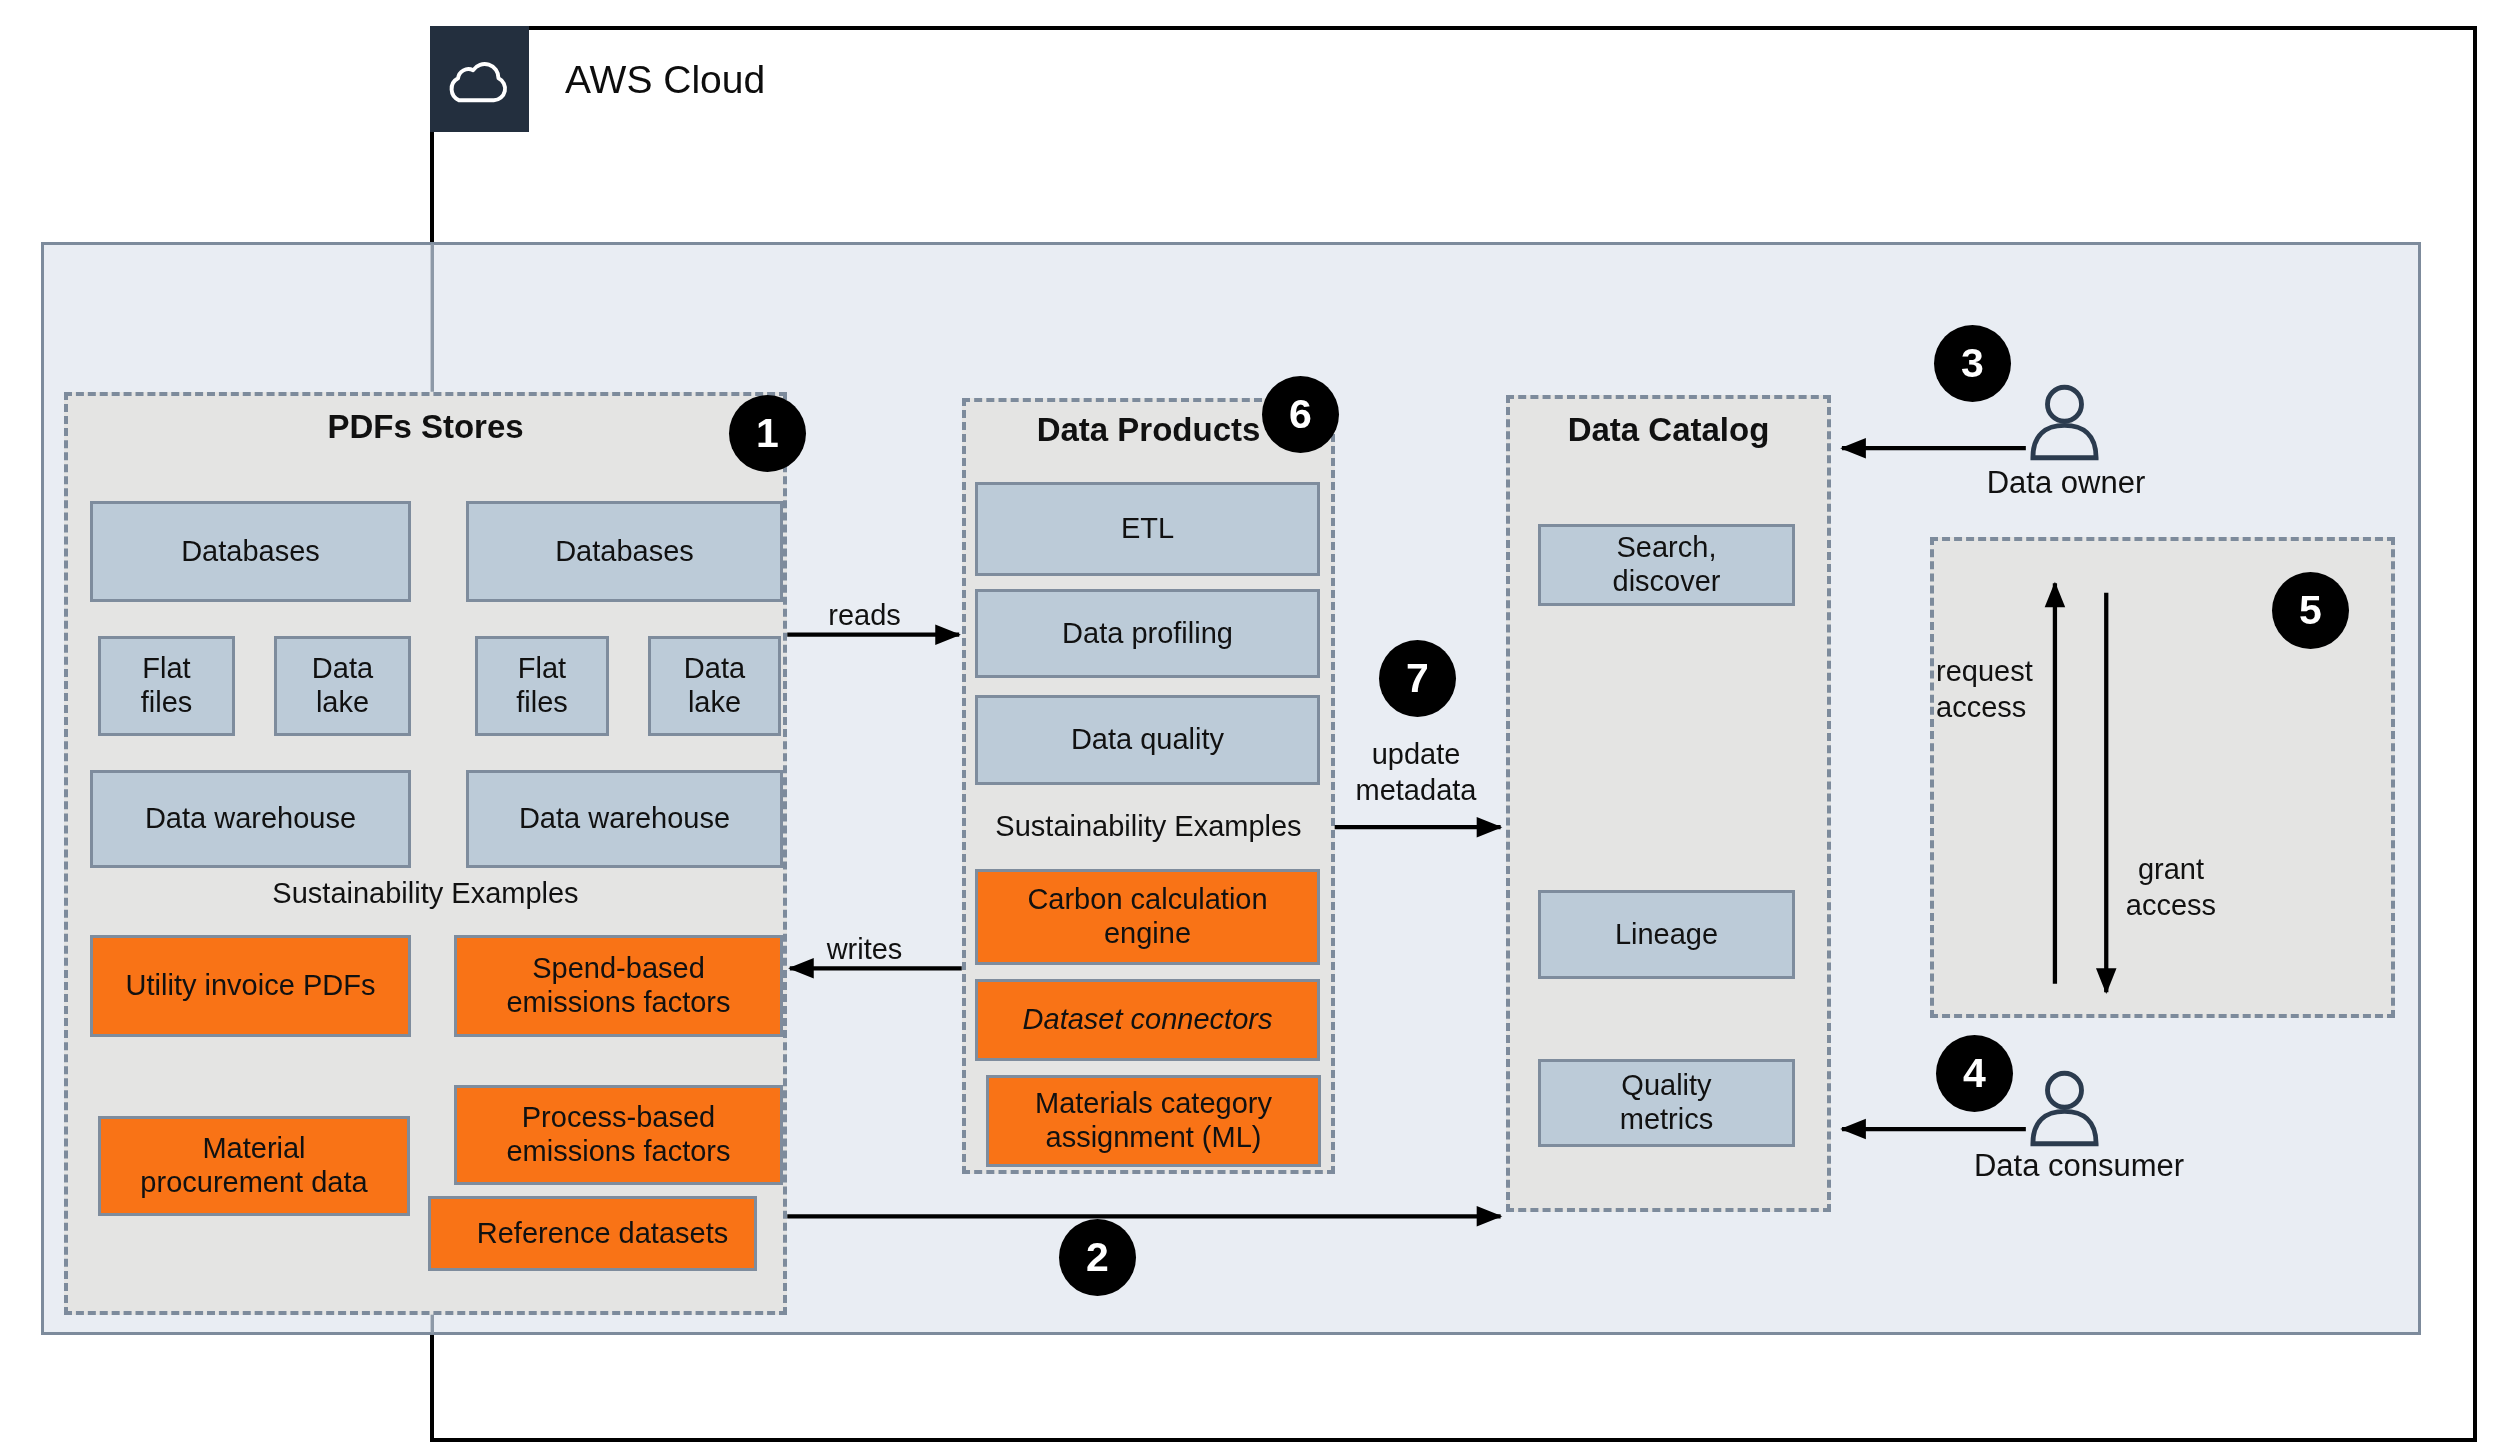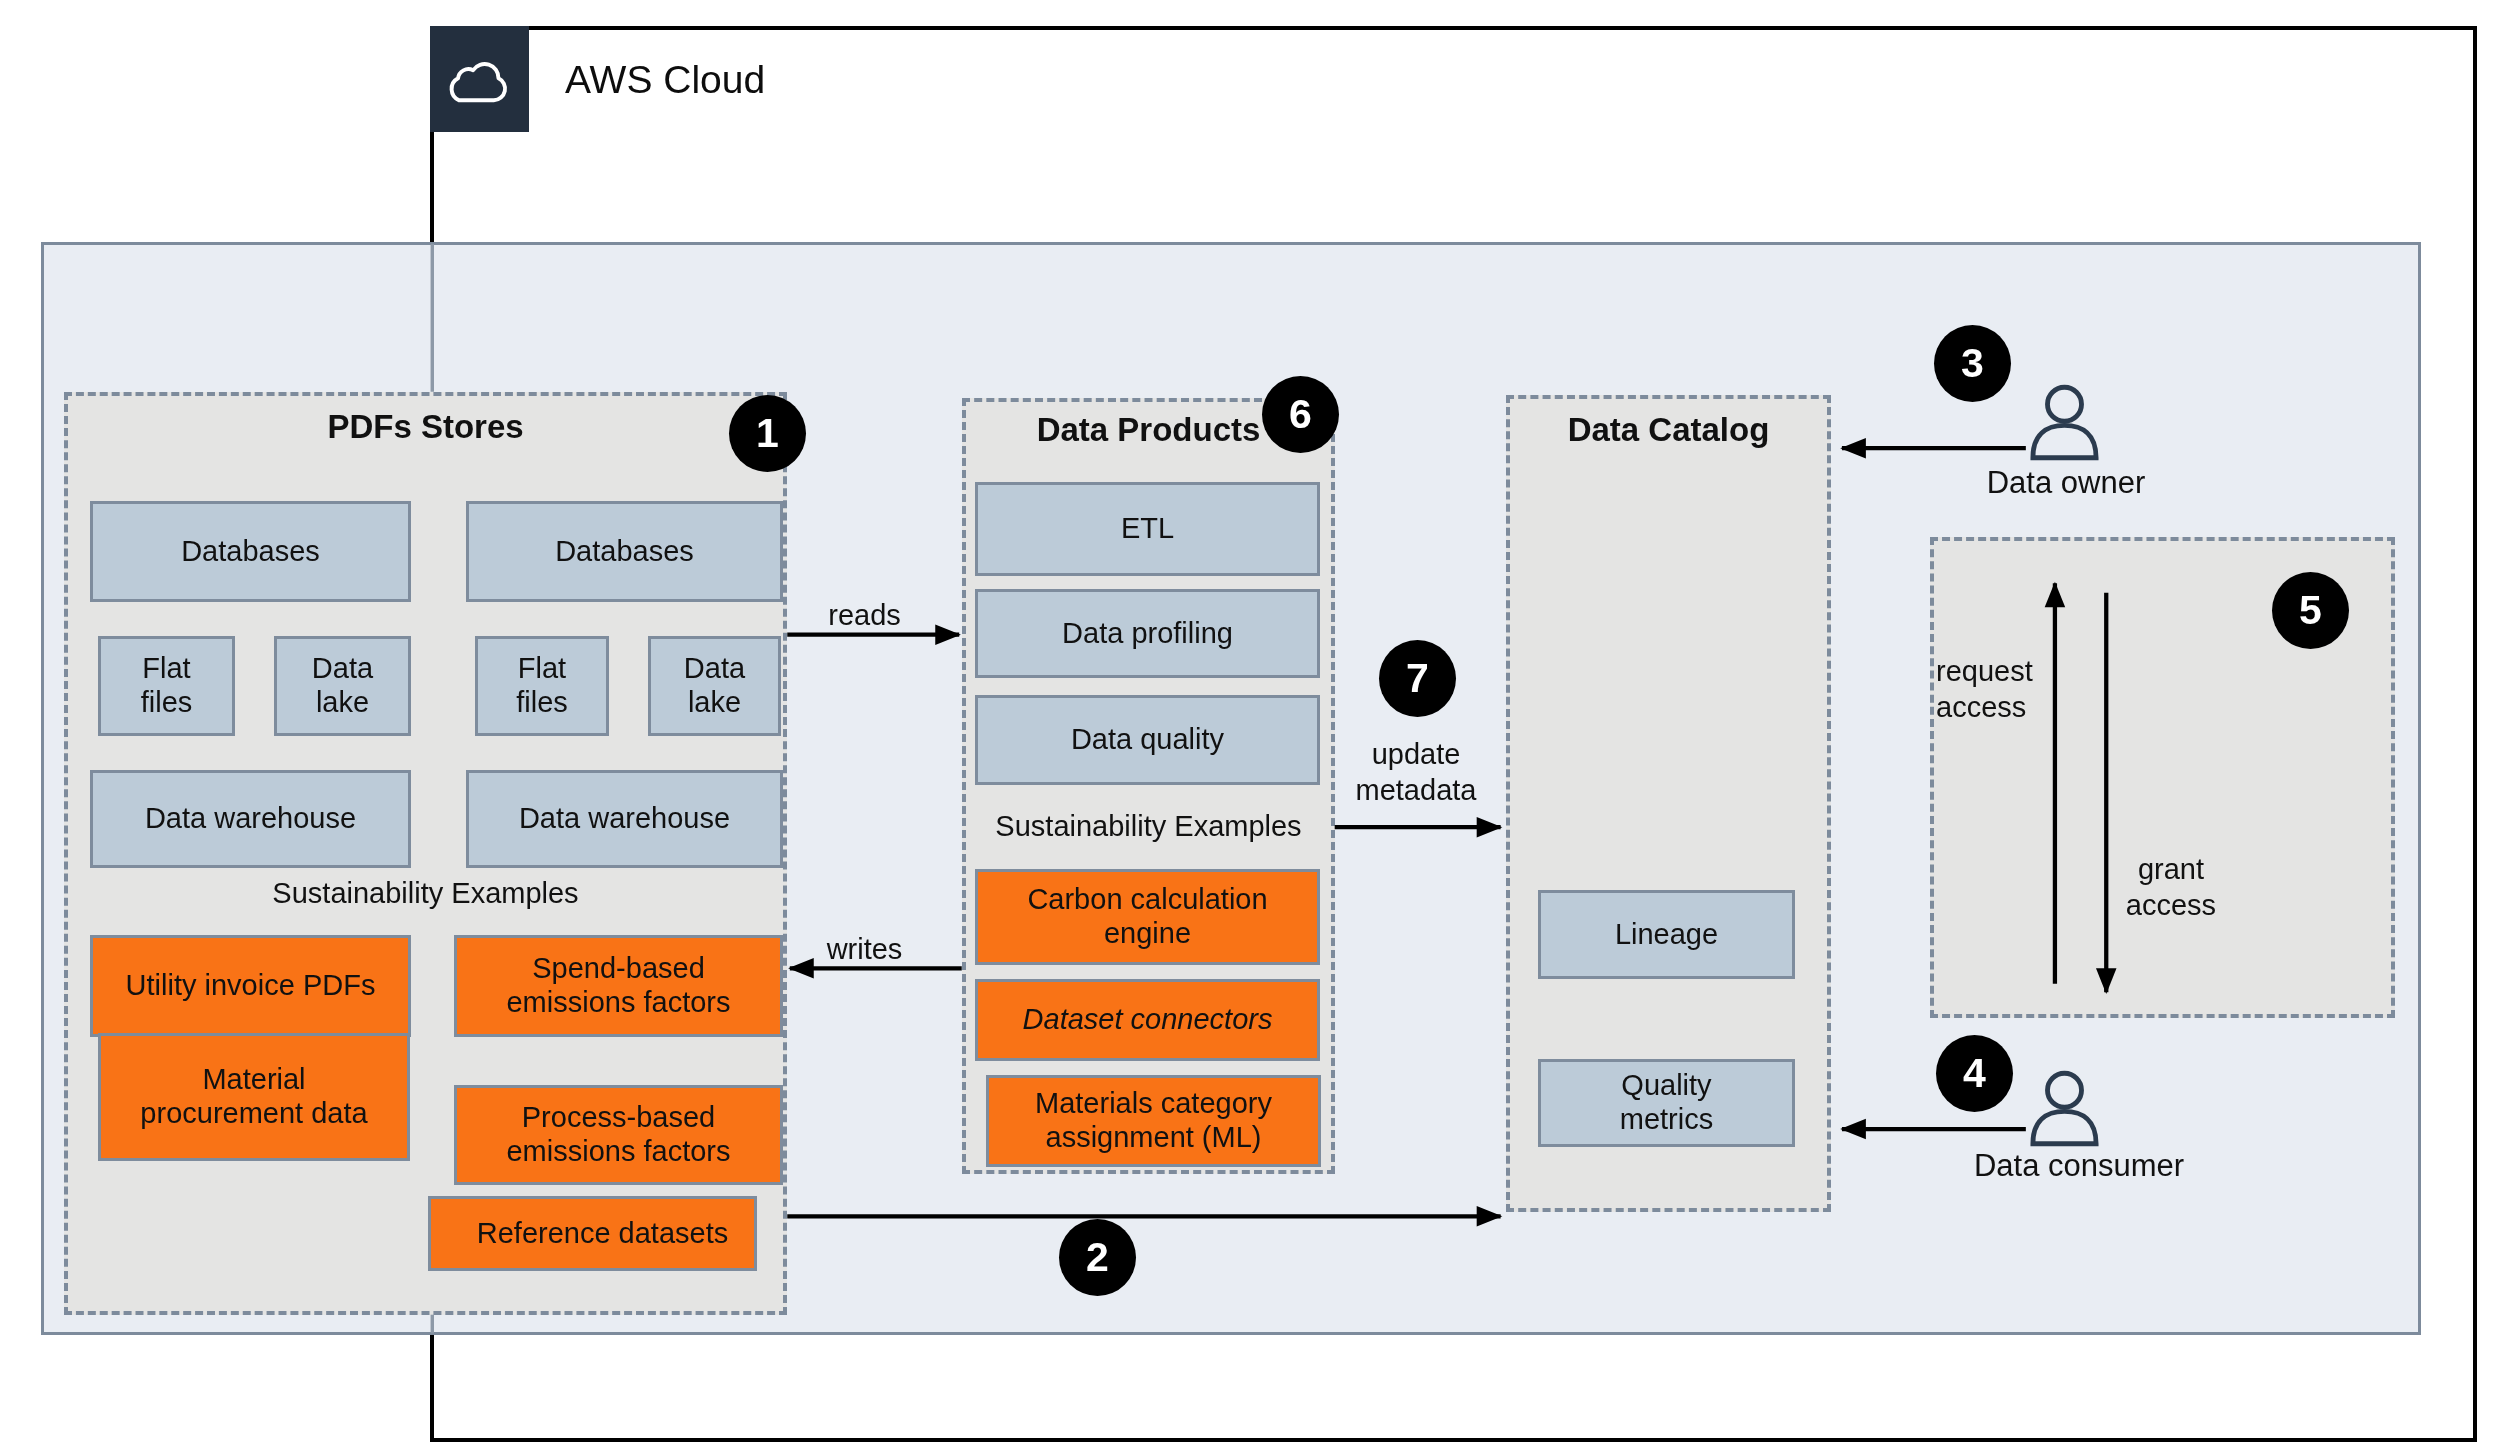--- a/index.html
+++ b/index.html
@@ -60,41 +60,42 @@
   <div class="abs node node-blue" style="left:274px;top:636px;width:137px;height:100px;">Data lake</div>
   <div class="abs node node-blue" style="left:475px;top:636px;width:134px;height:100px;">Flat files</div>
   <div class="abs node node-blue" style="left:648px;top:636px;width:133px;height:100px;">Data lake</div>
   <div class="abs node node-blue" style="left:90px;top:770px;width:321px;height:98px;">Data warehouse</div>
   <div class="abs node node-blue" style="left:466px;top:770px;width:317px;height:98px;">Data warehouse</div>
 
   <div class="abs section-label" style="left:64px;top:878px;width:723px;">Sustainability Examples</div>
 
   <div class="abs node node-green" style="left:90px;top:935px;width:321px;height:102px;">Utility invoice PDFs</div>
   <div class="abs node node-green" style="left:454px;top:935px;width:329px;height:102px;">Spend-based emissions factors</div>
-  <div class="abs node node-green" style="left:98px;top:1033px;width:312px;height:128px;">Material procurement data</div>
+  <div class="abs node node-green" style="left:98px;top:1116px;width:312px;height:100px;">Material procurement data</div>
   <div class="abs node node-green" style="left:454px;top:1085px;width:329px;height:100px;">Process-based emissions factors</div>
   <div class="abs node node-green" style="left:428px;top:1196px;width:329px;height:75px;padding-left:44px;">Reference datasets</div>
 
   <div class="abs panel" style="left:962px;top:398px;width:373px;height:776px;"></div>
   <div class="abs panel-title" style="left:962px;top:412px;width:373px;">Data Products</div>
   <div class="abs badge" style="left:1262px;top:376px;">6</div>
 
   <div class="abs node node-blue" style="left:975px;top:482px;width:345px;height:94px;">ETL</div>
   <div class="abs node node-blue" style="left:975px;top:589px;width:345px;height:89px;">Data profiling</div>
   <div class="abs node node-blue" style="left:975px;top:695px;width:345px;height:90px;">Data quality</div>
 
   <div class="abs section-label" style="left:962px;top:811px;width:373px;">Sustainability Examples</div>
 
   <div class="abs node node-green" style="left:975px;top:869px;width:345px;height:96px;">Carbon calculation engine</div>
   <div class="abs node node-green" style="left:975px;top:979px;width:345px;height:82px;font-style:italic;">Dataset connectors</div>
   <div class="abs node node-green" style="left:986px;top:1075px;width:335px;height:92px;">Materials category assignment (ML)</div>
 
   <div class="abs panel" style="left:1506px;top:395px;width:325px;height:817px;"></div>
   <div class="abs panel-title" style="left:1506px;top:412px;width:325px;">Data Catalog</div>
 
+  <div class="abs node node-blue node-catalog" style="left:1538px;top:524px;width:257px;height:82px;">Search, discover</div>
   <div class="abs node node-blue node-catalog" style="left:1538px;top:890px;width:257px;height:89px;">Lineage</div>
   <div class="abs node node-blue node-catalog" style="left:1538px;top:1059px;width:257px;height:88px;">Quality metrics</div>
 
   <div class="abs panel" style="left:1930px;top:537px;width:465px;height:481px;"></div>
   <div class="abs badge" style="left:2272px;top:572px;">5</div>
   <div class="abs flow-label left" style="left:1936px;top:653px;width:141px;">request access</div>
   <div class="abs flow-label" style="left:2096px;top:851px;width:150px;">grant access</div>
 
   <div class="abs badge" style="left:1934px;top:325px;">3</div>
   <div class="abs person" style="left:2024px;top:384px;width:81px;height:81px;">

